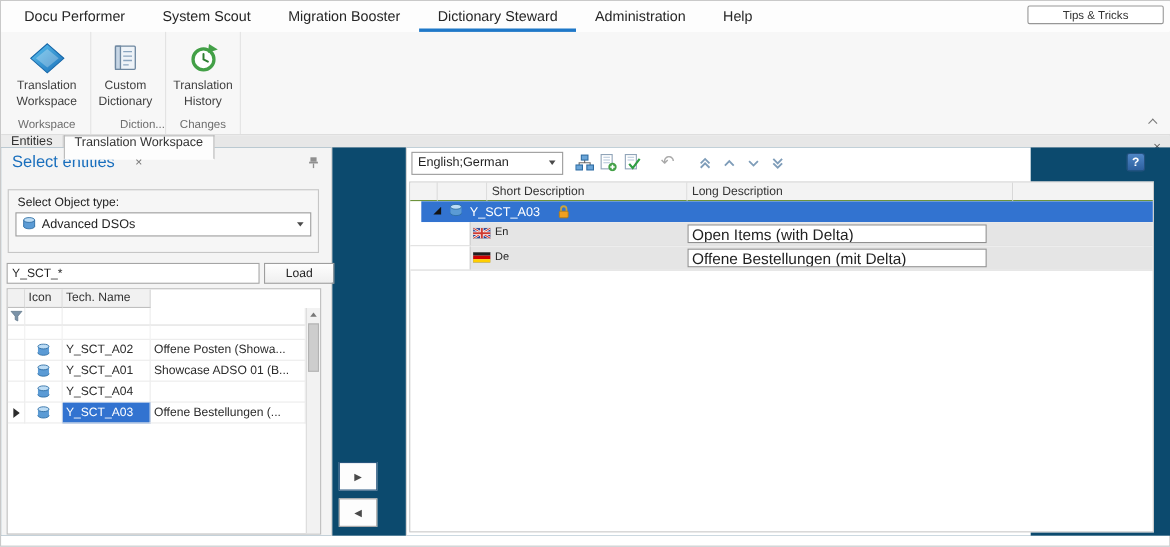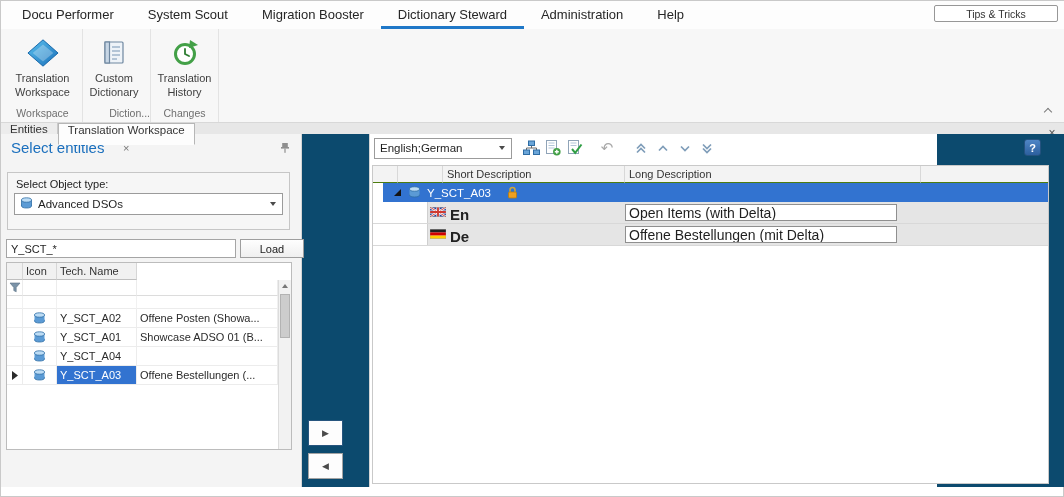--- a/index.html
+++ b/index.html
@@ -42,21 +42,21 @@
   .gb-caption { padding:5px 8px 3px; font-size:11px; color:#222; }
   .combo { height:22px; background:#fff; border:1px solid #9b9b9b; display:flex; align-items:center; gap:5px; padding:0 2px 0 5px; }
   .gb-combo { margin:0 6px; }
   .combo-val { font-size:11.5px; color:#1f1f1f; white-space:nowrap; }
   .combo-arrow-box { margin-left:auto; width:15px; height:18px; display:flex; align-items:center; justify-content:center; }
   .arr-down { width:0; height:0; border-left:3.5px solid transparent; border-right:3.5px solid transparent; border-top:4.5px solid #4a4a4a; }
   .filter-input { position:absolute; left:5px; top:105px; width:230px; height:19px; border:1px solid #a5a5a5; background:#fff; font-family:inherit; font-size:11px; padding:0 4px; color:#1f1f1f; }
   .load-btn { position:absolute; left:239px; top:105px; width:64px; height:19px; border:1px solid #9e9e9e; background:linear-gradient(#fefefe,#efefef); font-family:inherit; font-size:11px; color:#222; }
 
   
-  .etable { position:absolute; left:5px; top:128px; width:286px; height:188px; background:#fff; border:1px solid #bcbcbc; overflow:hidden; }
+  .etable { position:absolute; left:5px; top:128px; width:286px; height:224px; background:#fff; border:1px solid #bcbcbc; overflow:hidden; }
   .erow { display:flex; }
   .ehead { height:17px; }
   .ehead .c { background:#f1f1f1; border-right:1px solid #d6d6d6; border-bottom:1px solid #bfbfbf; font-size:11px; color:#333; line-height:16px; padding-left:3px; }
   .efilter { height:16px; }
   .efilter .c { border-right:1px solid #ececec; border-bottom:1px solid #dcdcdc; display:flex; align-items:center; justify-content:center; }
   .eblank { height:13px; }
   .eblank .c { border-right:1px solid #f1f1f1; border-bottom:1px solid #ececec; }
   .edata { height:19px; }
   .edata .c { border-right:1px solid #ececec; border-bottom:1px solid #ececec; font-size:11px; line-height:18px; padding-left:3px; white-space:nowrap; overflow:hidden; display:block; }
   .c.ci { width:16px; padding-left:0; flex:none; }
@@ -92,21 +92,21 @@
   .hc.w182 { width:182px; flex:none; } .hc.w296 { width:296px; flex:none; }
   .hc.w127 { width:127px; flex:none; border-right:none; }
   .grow { position:relative; }
   .grow.group { height:19px; background:#fff; }
   .gfill { position:absolute; left:10px; right:0; top:0; bottom:0; background:#3273d0; display:flex; align-items:center; padding-left:10px; gap:6px; }
   .gname { color:#fff; font-size:11.5px; }
   .glock { margin-left:10px; display:flex; align-items:center; }
   .grow.lang { height:22px; background:#fff; border-bottom:1px solid #d8d8d8; }
   .lfill { position:absolute; left:54px; right:0; top:0; bottom:0; background:#e5e5e5; border-left:1px solid #cfcfcf; }
   .lang-flag { position:absolute; left:57px; top:5px; z-index:2; }
-  .lang-lbl { position:absolute; left:77px; top:4px; z-index:2; font-size:15px; color:#222;font-weight:bold; }
+  .lang-lbl { position:absolute; left:77px; top:4px; z-index:2; font-size:10px; color:#222; }
   .tbox { position:absolute; left:252px; top:2px; width:272px; height:17px; z-index:2; border:1px solid #8f8f8f; background:#fff; font-family:inherit; font-size:14px; padding:0 3px; color:#1f1f1f; }
 </style>
 </head>
 <body>
 
 <div class="app">
 
   <div class="menubar">
     <div class="menu-item">Docu Performer</div>
     <div class="menu-item">System Scout</div>

